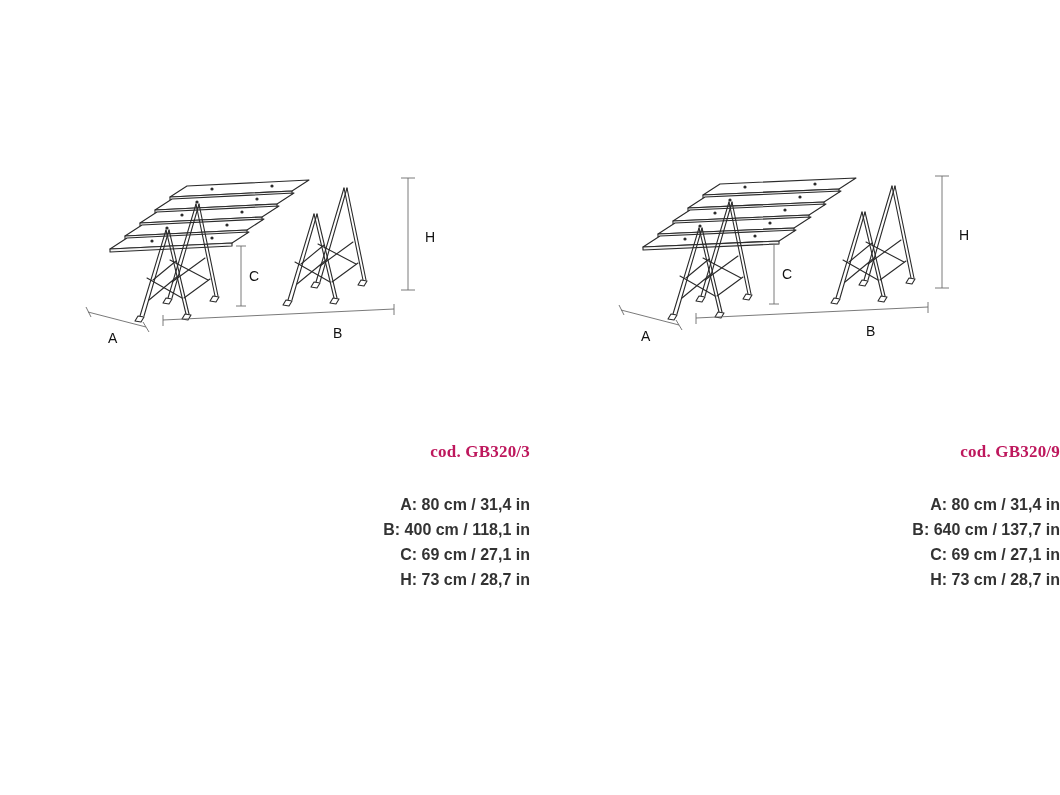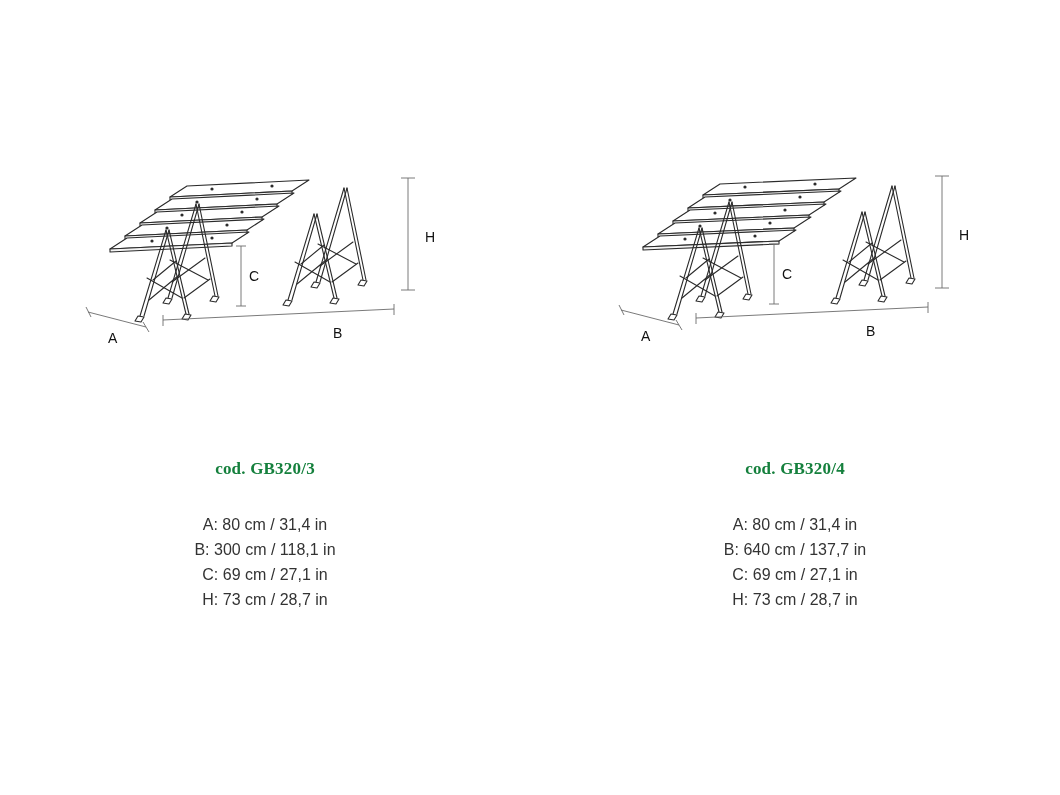--- a/index.html
+++ b/index.html
@@ -37,35 +37,35 @@
   }
   .drawing svg {
     display: block;
   }
 
   .code-label {
     position: absolute;
     top: 442px;
     left: 0;
     width: 530px;
-    text-align: center;
+    text-align: right;
     font-family: "Liberation Serif", serif;
     font-weight: bold;
     font-size: 17px;
     letter-spacing: 0.2px;
-    color: #15803d;
-    margin-top: 17px;
+    color: #be185d;
   }
 
   .dims {
     position: absolute;
-    top: 512px;
+    top: 492px;
     left: 0;
     width: 530px;
-    text-align: center;
+    text-align: right;
+    font-weight: bold;
   }
   .dim-line {
     font-size: 16px;
     line-height: 25px;
     color: #333333;
     white-space: pre;
   }
 </style>
 </head>
 <body>
@@ -184,21 +184,21 @@
           <text x="333" y="218">B</text>
           <text x="108" y="223">A</text>
         </g>
       </svg>
     </div>
 
     <div class="code-label">cod. GB320/3</div>
 
     <div class="dims">
       <div class="dim-line">A: 80 cm / 31,4 in</div>
-      <div class="dim-line">B: 300 cm / 118,1 in</div>
+      <div class="dim-line">B: 400 cm / 118,1 in</div>
       <div class="dim-line">C: 69 cm / 27,1 in</div>
       <div class="dim-line">H: 73 cm / 28,7 in</div>
     </div>
   </div>
 
   <div class="panel panel-right">
 
     <div class="drawing">
       <svg width="530" height="290" viewBox="0 0 530 290" xmlns="http://www.w3.org/2000/svg">
         <g fill="none" stroke="#2b2b2b" stroke-width="1.1" stroke-linejoin="round" stroke-linecap="round">
@@ -302,21 +302,21 @@
 
         <g font-family="Liberation Sans, sans-serif" font-size="14" fill="#111111">
           <text x="429" y="120">H</text>
           <text x="252" y="159">C</text>
           <text x="336" y="216">B</text>
           <text x="111" y="221">A</text>
         </g>
       </svg>
     </div>
 
-    <div class="code-label">cod. GB320/4</div>
+    <div class="code-label">cod. GB320/9</div>
 
     <div class="dims">
       <div class="dim-line">A: 80 cm / 31,4 in</div>
       <div class="dim-line">B: 640 cm / 137,7 in</div>
       <div class="dim-line">C: 69 cm / 27,1 in</div>
       <div class="dim-line">H: 73 cm / 28,7 in</div>
     </div>
   </div>
 
 </div>

